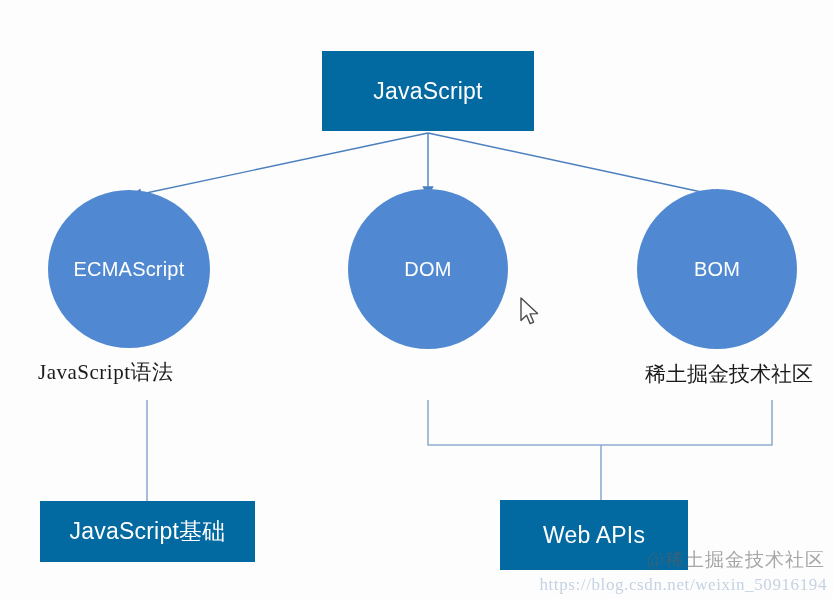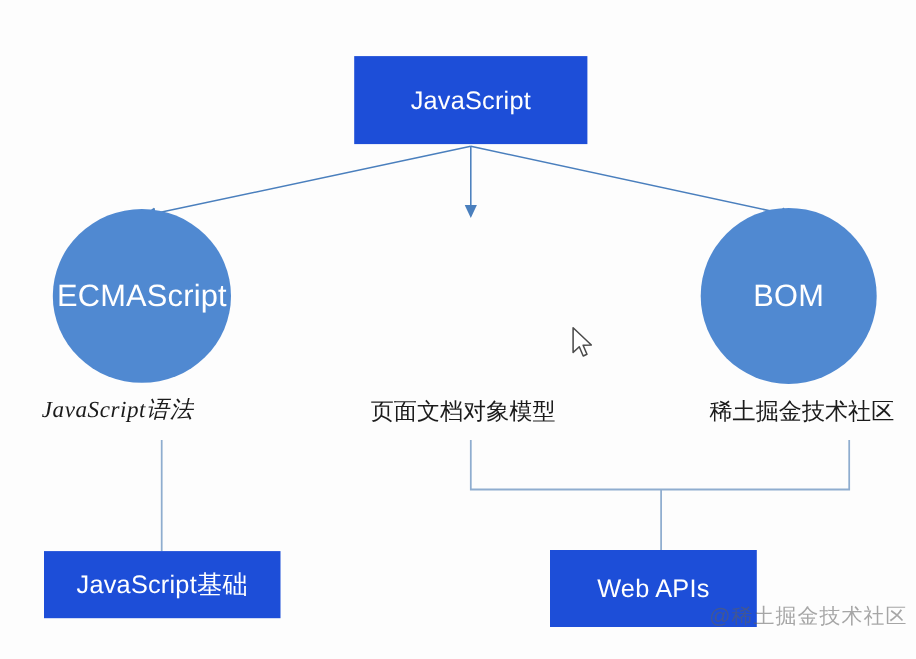--- a/index.html
+++ b/index.html
@@ -29,58 +29,57 @@
     position: absolute;
     display: flex;
     align-items: center;
     justify-content: center;
     color: #ffffff;
     text-align: center;
     box-sizing: border-box;
     z-index: 2;
   }
   .rect-node {
-    background: #1d4ed8;
+    background: #0369a1;
     font-size: 23px;
     letter-spacing: 0.2px;
   }
   .ellipse-node {
     background: #5089d1;
     border-radius: 50%;
-    font-size: 28px;
+    font-size: 20px;
     letter-spacing: 0.2px;
   }
 
   
   .caption {
     position: absolute;
     color: #1b1b1b;
     font-size: 21px;
     white-space: nowrap;
     z-index: 2;
   }
   .caption-mono {
     font-family: "Liberation Serif", serif;
     letter-spacing: 0.5px;
-    font-style: italic;
   }
 
   
   #cursor {
     position: absolute;
     z-index: 5;
     pointer-events: none;
   }
 
   
   .watermark {
     position: absolute;
     z-index: 6;
     white-space: nowrap;
-    font-family: Liberation Sans, sans-serif;
+    font-family: Liberation Serif, serif;
   }
   #wm-brand {
     right: 8px;
     bottom: 26px;
     font-size: 19px;
     color: rgba(95,95,95,0.55);
     letter-spacing: 1px;
   }
   #wm-url {
     right: 6px;
@@ -115,38 +114,41 @@
   </svg>
 
   <div class="node rect-node" style="left:322px; top:51px; width:212px; height:80px;">
     <span>JavaScript</span>
   </div>
 
   <div class="node ellipse-node" style="left:48px; top:190px; width:162px; height:158px;">
     <span>ECMAScript</span>
   </div>
 
+  <div class="node ellipse-node" style="left:348px; top:189px; width:160px; height:160px;">
+    <span>DOM</span>
+  </div>
 
   <div class="node ellipse-node" style="left:637px; top:189px; width:160px; height:160px;">
     <span>BOM</span>
   </div>
 
   <div class="caption caption-mono" style="left:38px; top:358px;">JavaScript语法</div>
 
-  <div class="caption" style="left:337px; top:360px;">页面文档对象模型</div>
 
   <div class="caption" style="left:645px; top:360px;">稀土掘金技术社区</div>
 
   <div class="node rect-node" style="left:40px; top:501px; width:215px; height:61px;">
     <span>JavaScript基础</span>
   </div>
 
   <div class="node rect-node" style="left:500px; top:500px; width:188px; height:70px;">
     <span>Web APIs</span>
   </div>
 
   <svg id="cursor" width="22" height="30" viewBox="0 0 22 30" style="left: 519px; top: 297px;">
     <path d="M2,1 L2,23.5 L7.6,18.2 L11.2,26.6 L14.6,25.1 L11.1,16.9 L18.6,16.6 Z" fill="#ffffff" stroke="#4a4a4a" stroke-width="1.4" stroke-linejoin="round"></path>
   </svg>
 
   <div class="watermark" id="wm-brand">@稀土掘金技术社区</div>
+  <div class="watermark" id="wm-url">https://blog.csdn.net/weixin_50916194</div>
 
 </div>
 
 </body></html>

